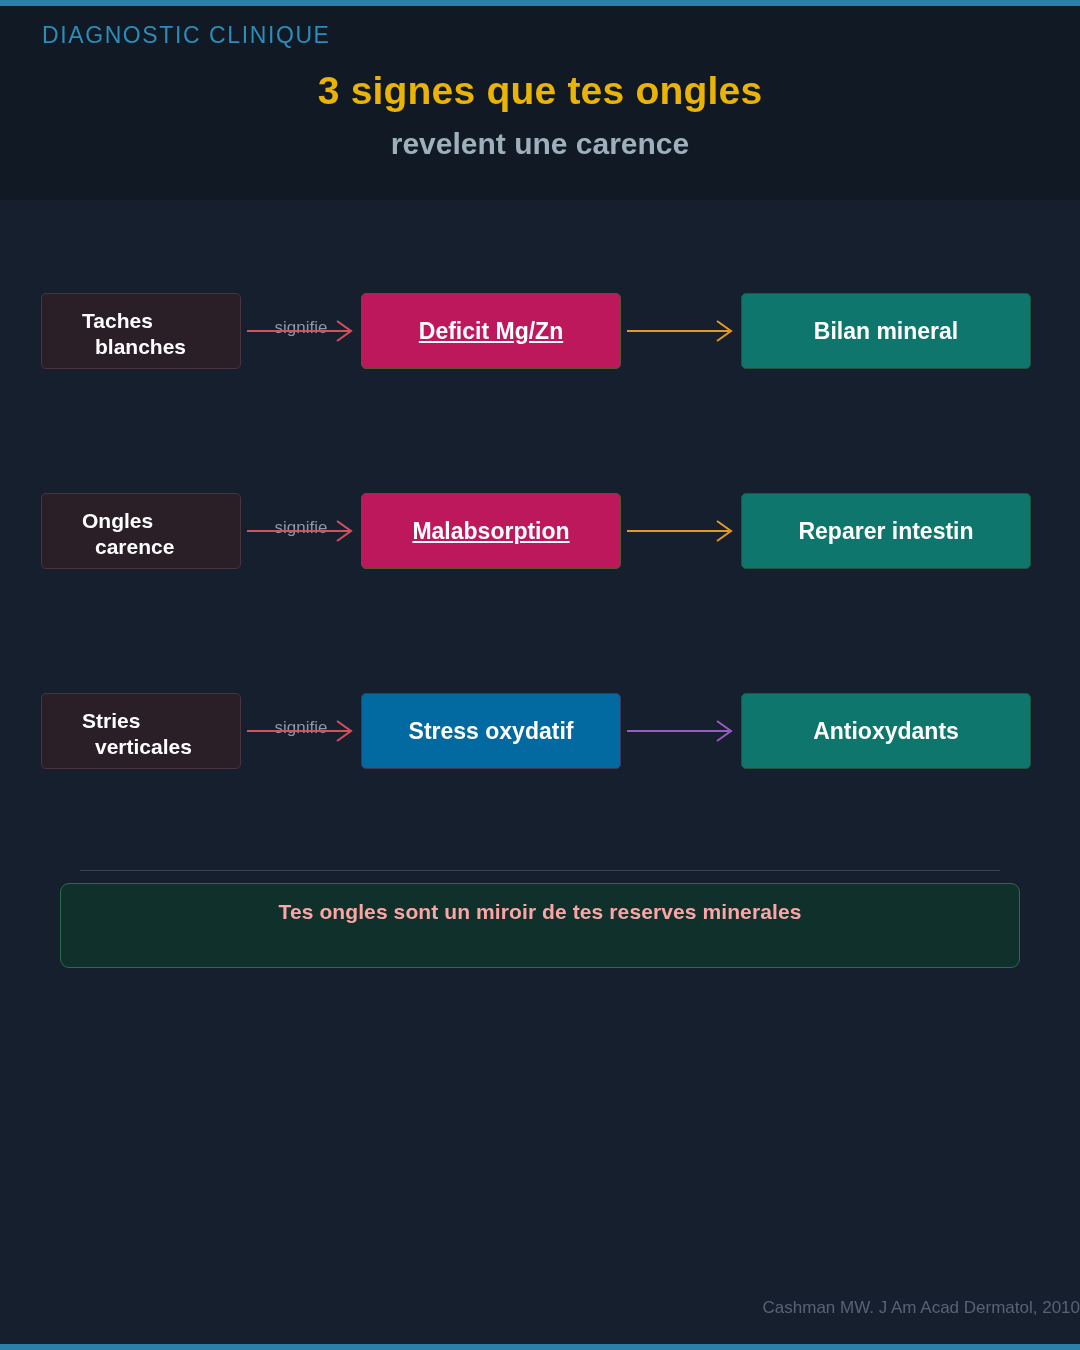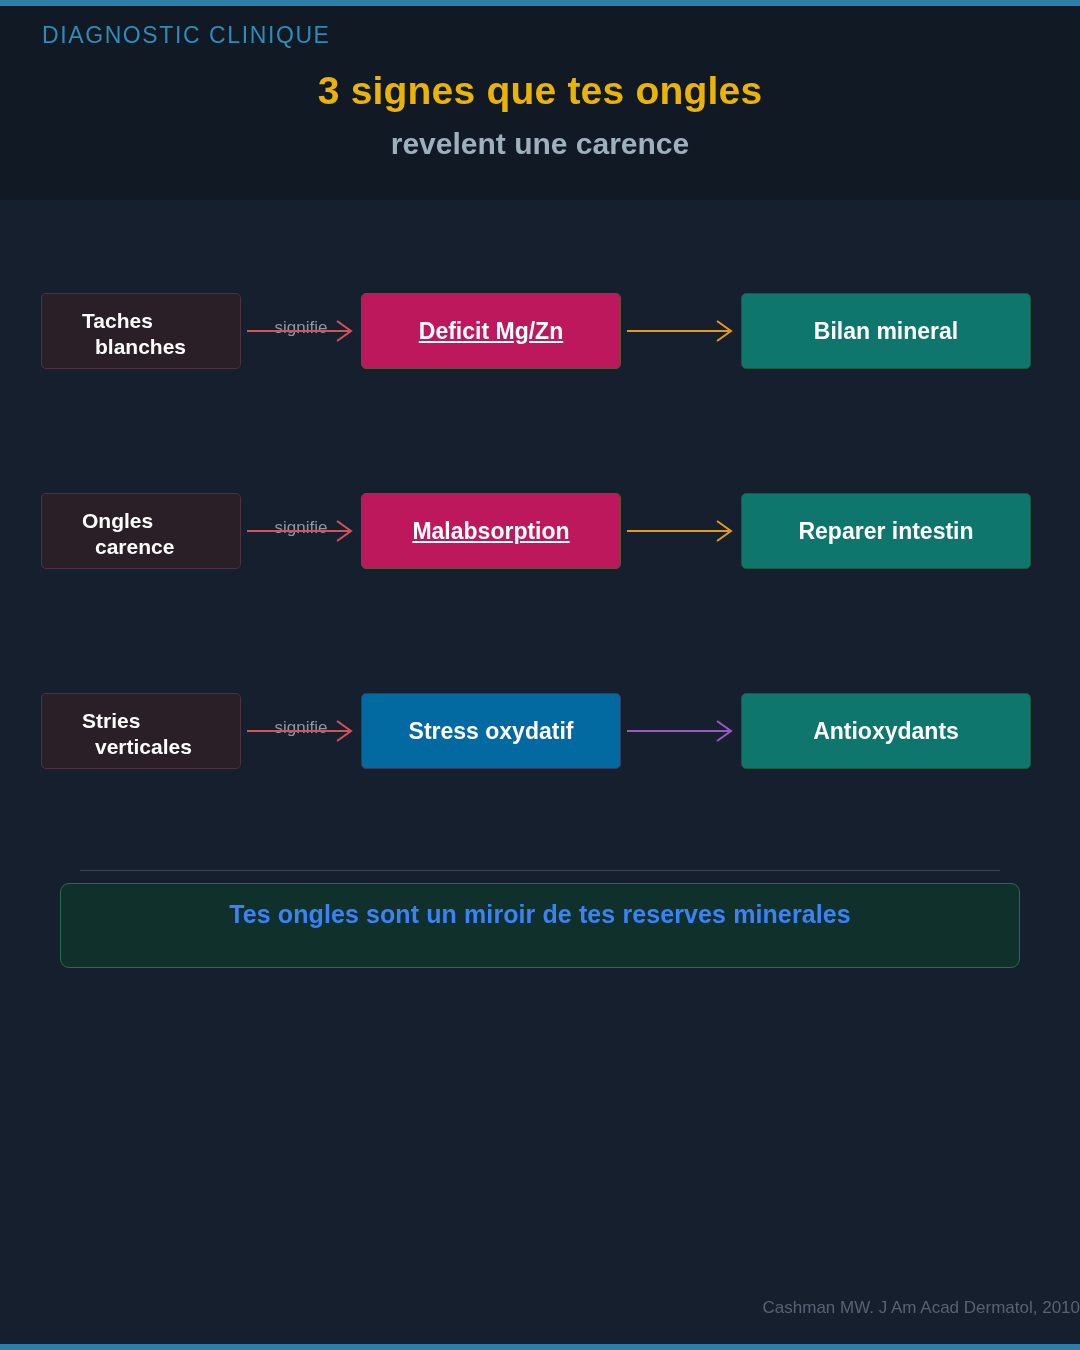--- a/index.html
+++ b/index.html
@@ -166,23 +166,23 @@
     width: 960px;
     height: 85px;
     box-sizing: border-box;
     background: #10302c;
     border: 1px solid #2c6b4a;
     border-radius: 9px;
     text-align: center;
     padding-top: 16px;
   }
   .conclusion-text {
-    font-size: 25px;
-    font-weight: bold;
-    color: #3b82f6;
+    font-size: 21px;
+    font-weight: bold;
+    color: #fca5a5;
     letter-spacing: 0.1px;
   }
 
   
   .footer {
     position: absolute;
     left: 0;
     top: 1298px;
     width: 1080px;
     text-align: right;

